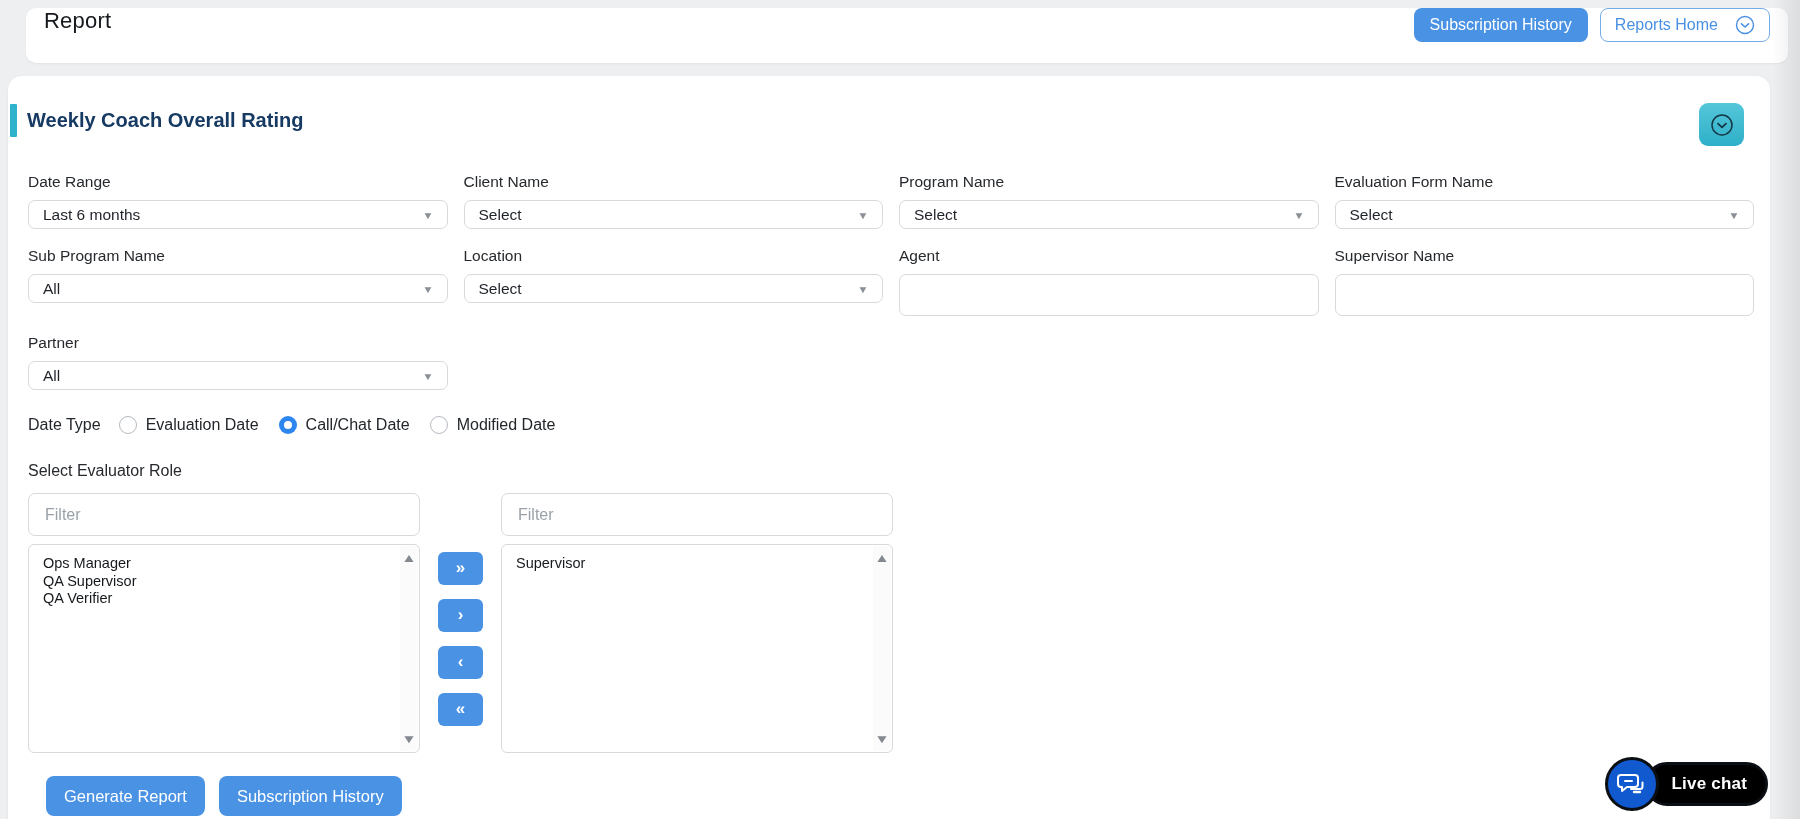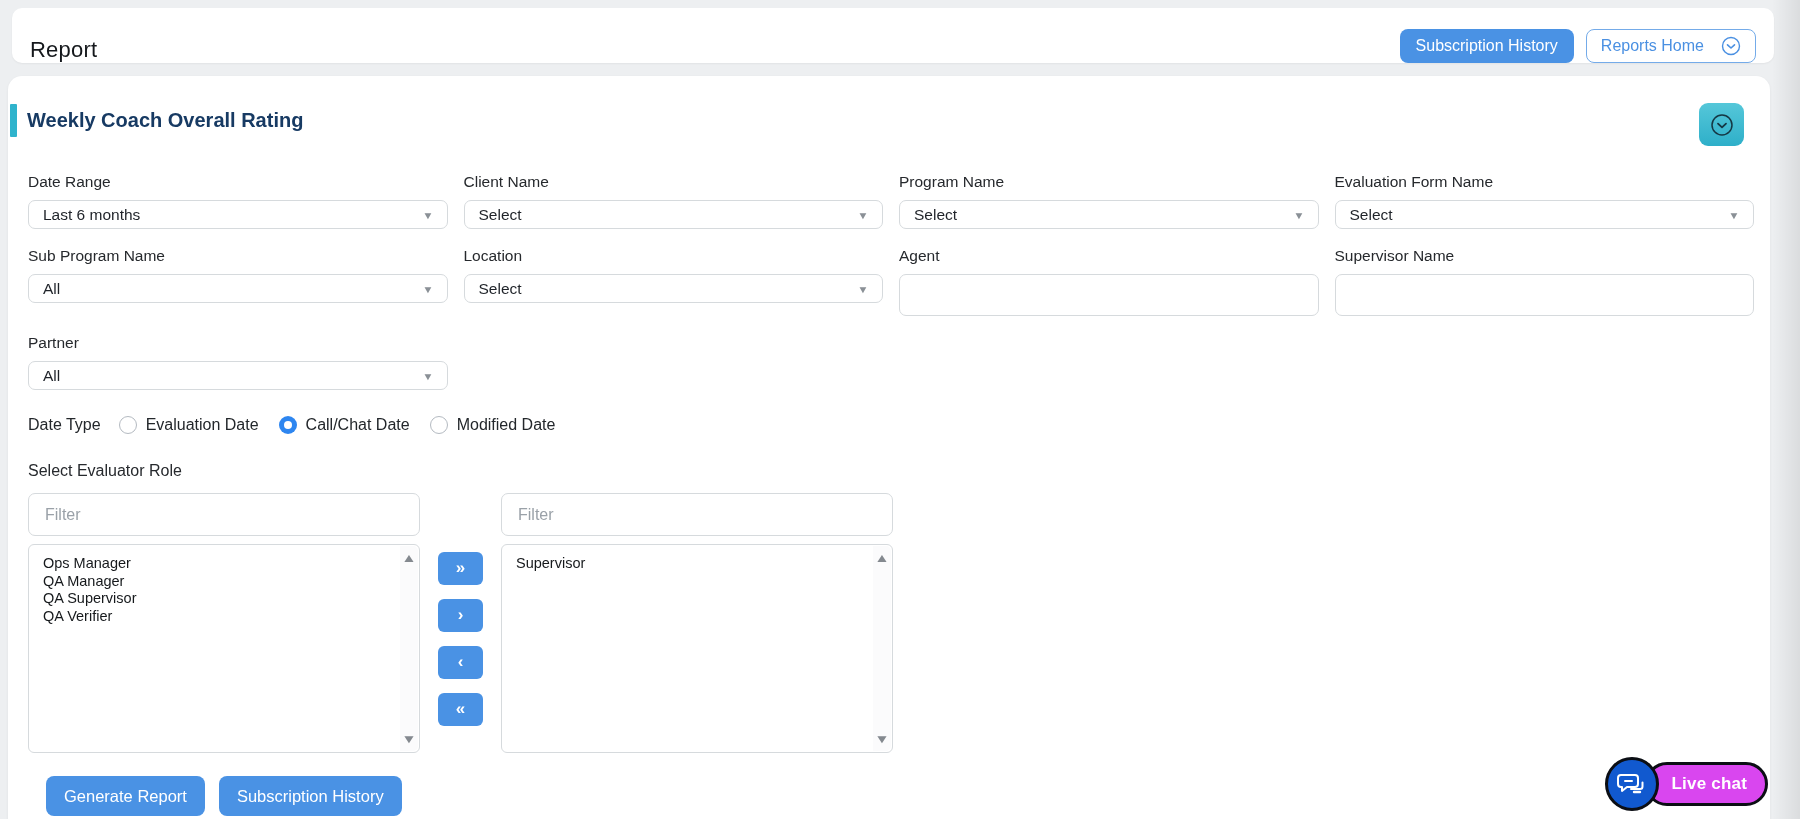--- a/index.html
+++ b/index.html
@@ -8,23 +8,23 @@
     width:1800px; height:819px; position:relative; overflow:hidden;
     background:#edeff1;
     font-family:"Liberation Sans", sans-serif;
     color:#23272b;
   }
   .right-shade { position:absolute; top:0; right:0; width:28px; height:819px;
     background:linear-gradient(to right, rgba(0,0,0,0), rgba(0,0,0,0.08)); pointer-events:none; }
 
   
   .header-card {
-    position:absolute; left:12px; top:8px; width:1762px; height:55px;
+    position:absolute; left:26px; top:8px; width:1762px; height:55px;
     background:#fff; border-radius:10px; box-shadow:0 1px 2px rgba(0,0,0,.05);
-    display:flex; align-items:flex-end; padding:0 18px;
+    display:flex; align-items:flex-start; padding:0 18px;
   }
   .report-title { font-size:22px; font-weight:500; color:#15181c; letter-spacing:.2px; }
   .header-actions { margin-left:auto; display:flex; align-items:center; gap:12px; }
   .btn-solid {
     background:#4a92e4; color:#fff; border:none; border-radius:8px;
     height:34px; padding:0 16px; font-size:16px; font-family:inherit; cursor:pointer;
   }
   .btn-outline {
     background:#fff; color:#4a90e2; border:1px solid #74abe9; border-radius:8px;
     height:34px; padding:0 14px; font-size:16px; font-family:inherit; cursor:pointer;
@@ -111,21 +111,21 @@
   .action-btn {
     background:#4a92e4; color:#fff; border:none; border-radius:8px; height:40px;
     padding:0 18px; font-size:16.5px; font-family:inherit; cursor:pointer;
   }
 
   
   .live-chat {
     position:absolute; right:32px; bottom:10px; height:50px; display:flex; align-items:center; cursor:pointer;
   }
   .lc-pill {
-    height:44px; margin-left:-14px; background:#d946ef; border:3px solid #0b0e14; border-radius:26px;
+    height:44px; margin-left:-14px; background:#000000; border:3px solid #0b0e14; border-radius:26px;
     display:flex; align-items:center; padding:0 18px 0 24px;
   }
   .lc-label { color:#fff; font-size:17px; font-weight:700; letter-spacing:.2px; }
   .lc-circle {
     width:54px; height:54px; border-radius:50%; background:#1159cf; border:3px solid #0b0e14;
     display:flex; align-items:center; justify-content:center; z-index:2; position:relative;
   }
 </style>
 </head>
 <body>
@@ -231,21 +231,20 @@
         </label>
       </div>
 
     <div class="eval-label">Select Evaluator Role</div>
 
     <div class="dual-list">
       <div class="dl-col">
         <input class="filter-input" placeholder="Filter" style="">
         <div class="listbox" id="list-available">
             <div class="list-item">Ops Manager</div>
-            <div class="list-item">QA Manager</div>
             <div class="list-item">QA Supervisor</div>
             <div class="list-item">QA Verifier</div>
             <div class="lb-scroll">
               <span class="scroll-arrow">▲</span>
               <span class="scroll-arrow">▼</span>
             </div>
           </div>
       </div>
       <div class="transfer-col" id="transfer-buttons">
           <button class="transfer-btn">»</button>

